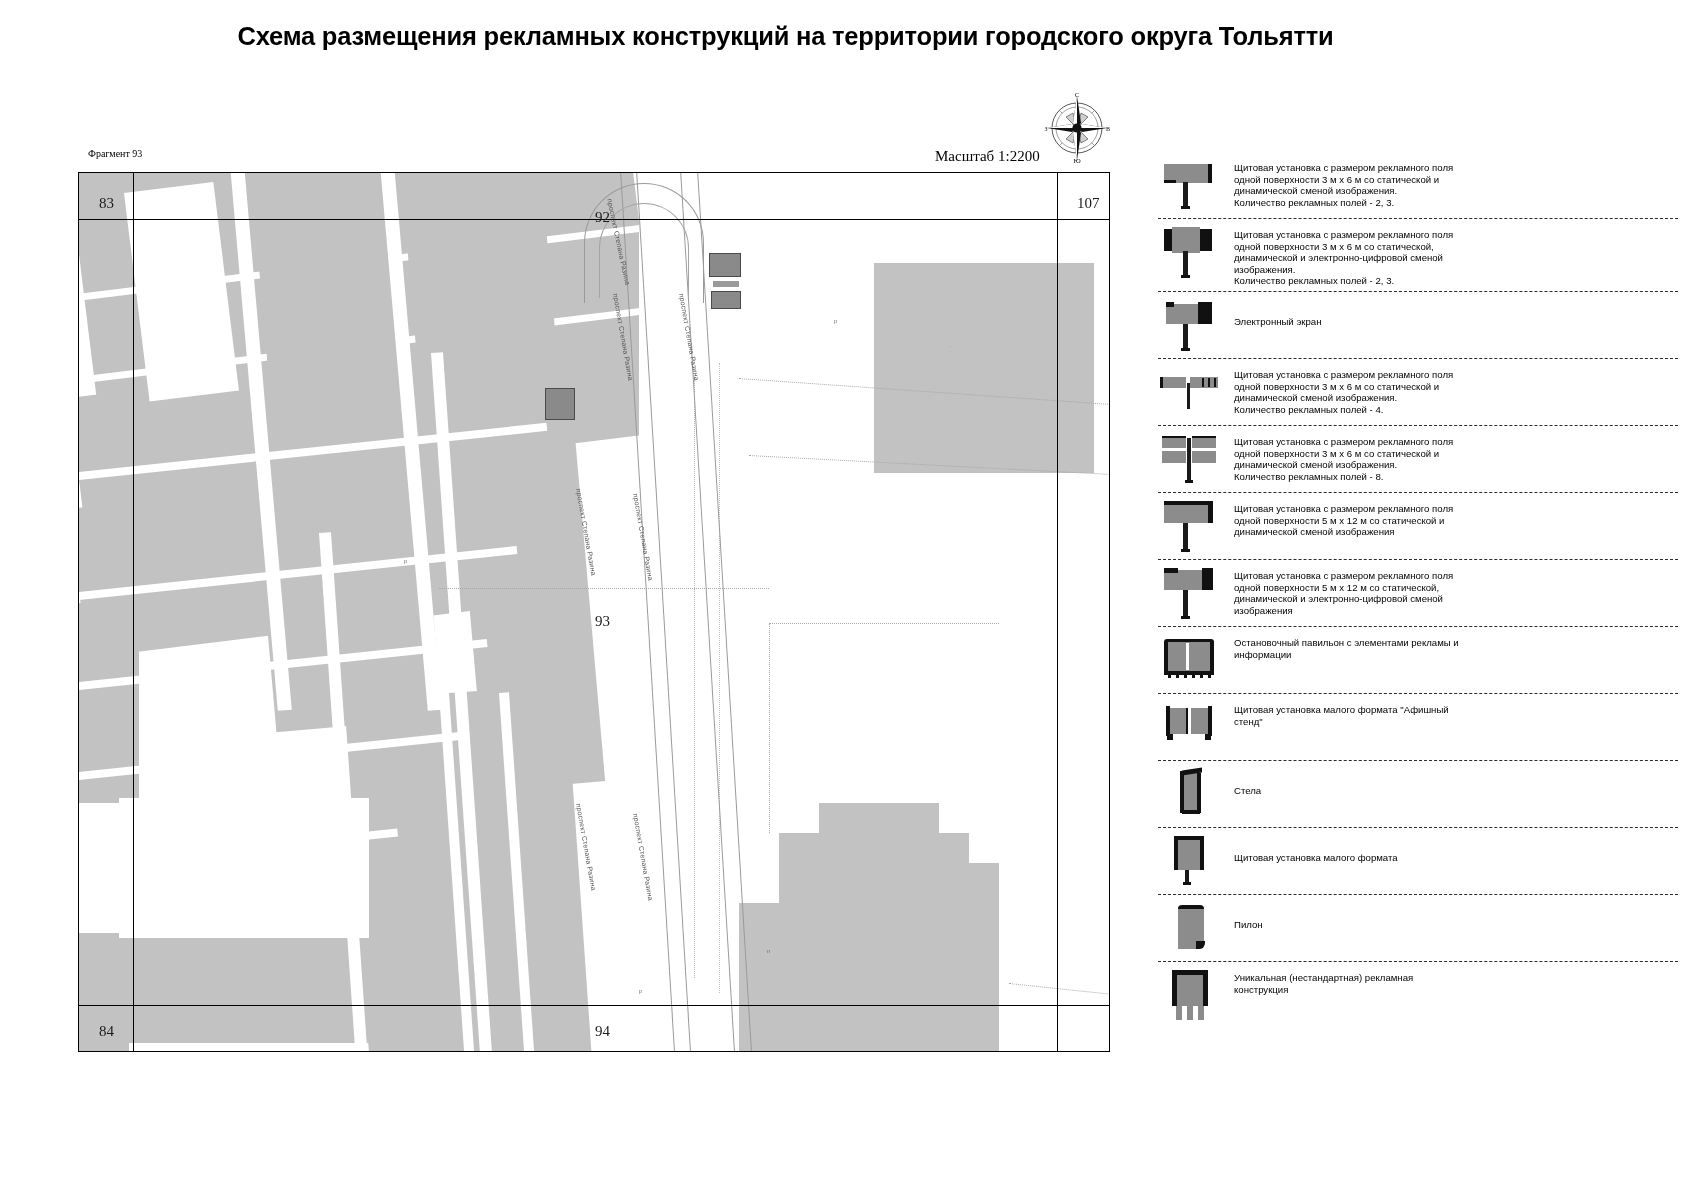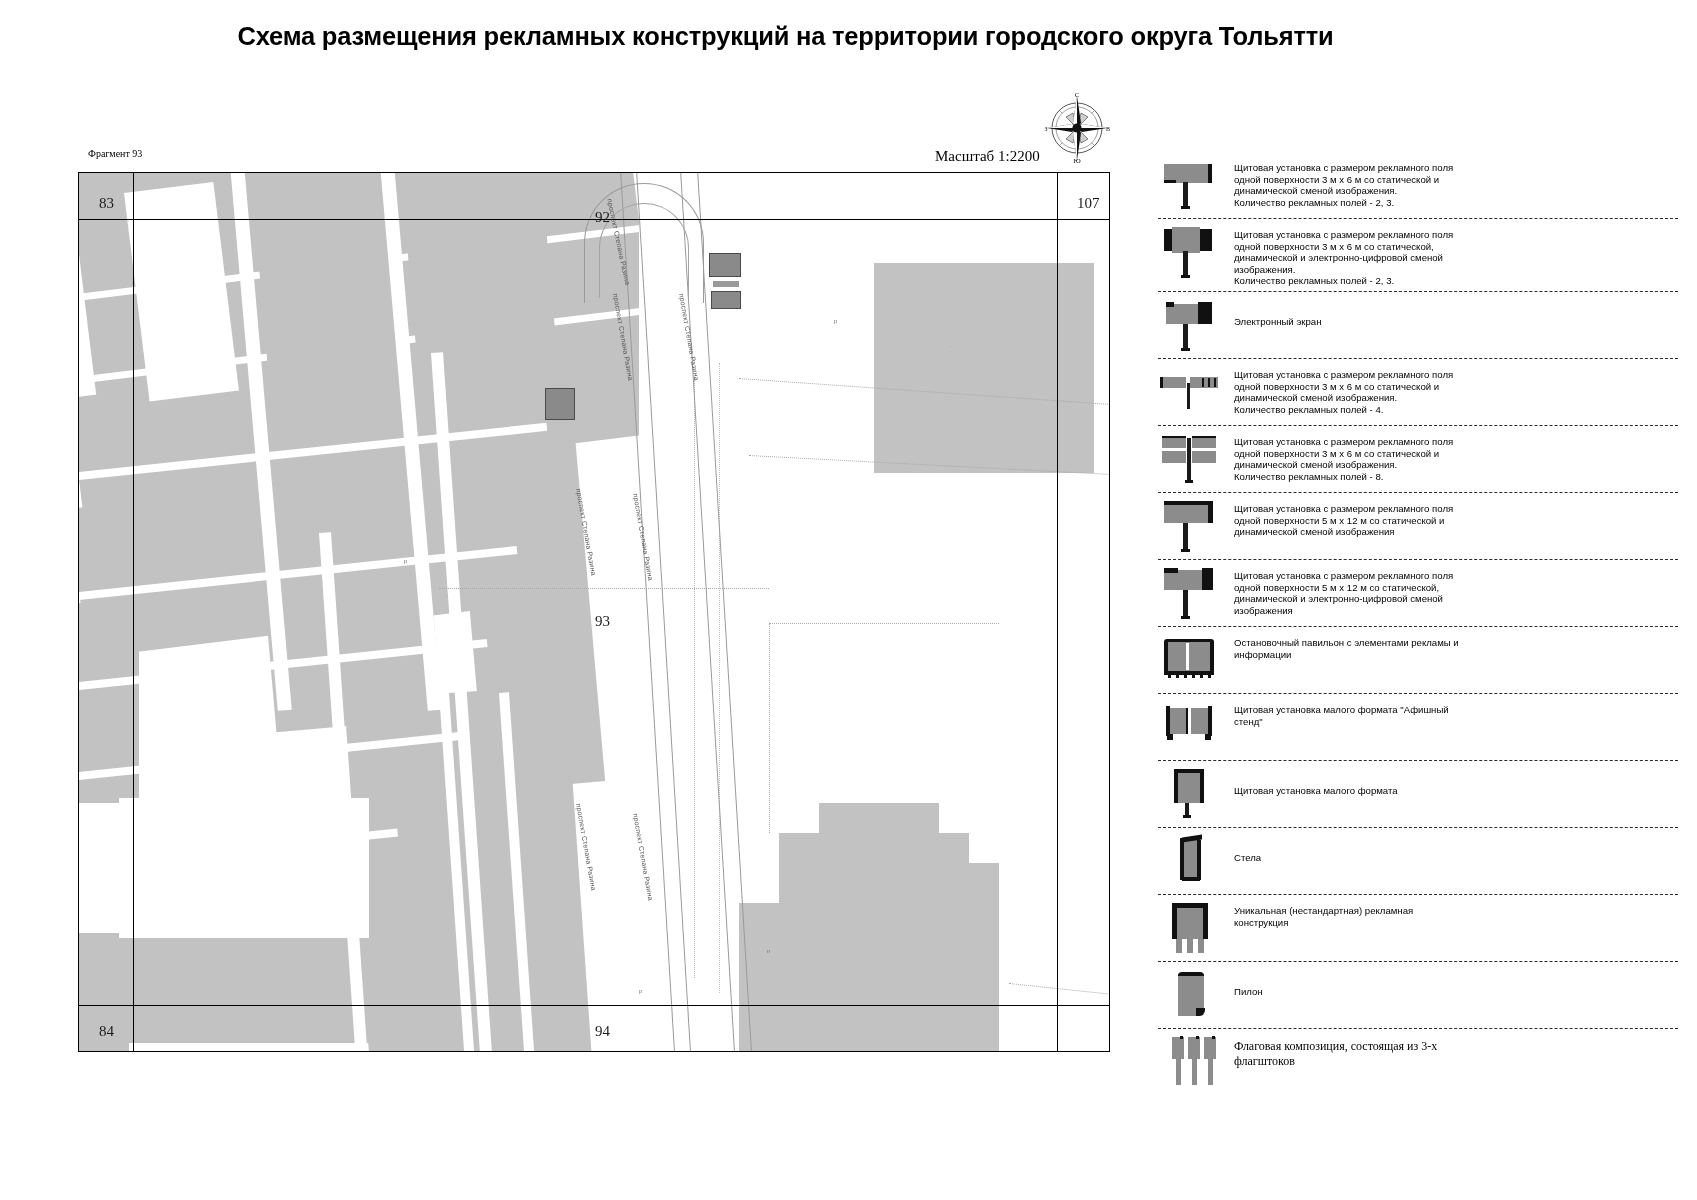--- a/index.html
+++ b/index.html
@@ -460,75 +460,60 @@
         <div class="ic" style="left:30px; top:10px; width:3px; height:26px; background:#ffffff;"></div>
         <div class="ic dark" style="left:9px; top:36px; width:6px; height:6px;"></div>
         <div class="ic dark" style="left:47px; top:36px; width:6px; height:6px;"></div>
       </div>
       <div class="legend-text">Щитовая установка малого формата "Афишный
 стенд"</div>
     </div>
 
     <div class="legend-row">
       <div class="legend-icon">
+        <div class="ic gray" style="left:24px; top:6px; width:18px; height:42px; border-radius:3px 0 0 3px;"></div>
+        <div class="ic dark" style="left:22px; top:6px; width:4px; height:42px;"></div>
+        <div class="ic dark" style="left:24px; top:4px; width:20px; height:5px; transform:skewY(-8deg);"></div>
+        <div class="ic dark" style="left:39px; top:8px; width:4px; height:40px;"></div>
+        <div class="ic dark" style="left:24px; top:45px; width:18px; height:4px;"></div>
+      </div>
+      <div class="legend-text mid">Стела</div>
+    </div>
+
+    <div class="legend-row">
+      <div class="legend-icon">
         <div class="ic gray" style="left:18px; top:6px; width:26px; height:32px;"></div>
         <div class="ic dark" style="left:18px; top:4px; width:26px; height:4px;"></div>
         <div class="ic dark" style="left:16px; top:4px; width:4px; height:34px;"></div>
         <div class="ic dark" style="left:42px; top:4px; width:4px; height:34px;"></div>
         <div class="ic post" style="left:27px; top:38px; width:4px; height:14px;"></div>
         <div class="ic dark" style="left:25px; top:50px; width:8px; height:3px;"></div>
       </div>
       <div class="legend-text mid">Щитовая установка малого формата</div>
     </div>
 
     <div class="legend-row">
       <div class="legend-icon">
-        <div class="ic gray" style="left:24px; top:6px; width:18px; height:42px; border-radius:3px 0 0 3px;"></div>
-        <div class="ic dark" style="left:22px; top:6px; width:4px; height:42px;"></div>
-        <div class="ic dark" style="left:24px; top:4px; width:20px; height:5px; transform:skewY(-8deg);"></div>
-        <div class="ic dark" style="left:39px; top:8px; width:4px; height:40px;"></div>
-        <div class="ic dark" style="left:24px; top:45px; width:18px; height:4px;"></div>
-      </div>
-      <div class="legend-text mid">Стела</div>
+        <div class="ic gray" style="left:20px; top:8px; width:26px; height:42px; border-radius:0 0 4px 0;"></div>
+        <div class="ic dark" style="left:20px; top:6px; width:26px; height:4px; border-radius:6px 6px 0 0;"></div>
+        <div class="ic dark" style="left:38px; top:42px; width:9px; height:8px; border-radius:0 0 6px 0;"></div>
+      </div>
+      <div class="legend-text mid">Пилон</div>
     </div>
 
     <div class="legend-row">
       <div class="legend-icon">
         <div class="ic gray" style="left:16px; top:6px; width:32px; height:34px;"></div>
         <div class="ic dark" style="left:14px; top:4px; width:36px; height:5px;"></div>
         <div class="ic dark" style="left:14px; top:6px; width:5px; height:34px;"></div>
         <div class="ic dark" style="left:45px; top:6px; width:5px; height:34px;"></div>
         <div class="ic gray" style="left:18px; top:40px; width:6px; height:14px;"></div>
         <div class="ic gray" style="left:29px; top:40px; width:6px; height:14px;"></div>
         <div class="ic gray" style="left:40px; top:40px; width:6px; height:14px;"></div>
       </div>
       <div class="legend-text">Уникальная (нестандартная) рекламная
 конструкция</div>
     </div>
 
-    <div class="legend-row">
-      <div class="legend-icon">
-        <div class="ic gray" style="left:20px; top:8px; width:26px; height:42px; border-radius:0 0 4px 0;"></div>
-        <div class="ic dark" style="left:20px; top:6px; width:26px; height:4px; border-radius:6px 6px 0 0;"></div>
-        <div class="ic dark" style="left:38px; top:42px; width:9px; height:8px; border-radius:0 0 6px 0;"></div>
-      </div>
-      <div class="legend-text mid">Пилон</div>
-    </div>
-
-    <div class="legend-row">
-      <div class="legend-icon">
-        <div class="ic gray" style="left:14px; top:4px; width:12px; height:22px;"></div>
-        <div class="ic gray" style="left:30px; top:4px; width:12px; height:22px;"></div>
-        <div class="ic gray" style="left:46px; top:4px; width:12px; height:22px;"></div>
-        <div class="ic gray" style="left:18px; top:26px; width:5px; height:26px;"></div>
-        <div class="ic gray" style="left:34px; top:26px; width:5px; height:26px;"></div>
-        <div class="ic gray" style="left:50px; top:26px; width:5px; height:26px;"></div>
-        <div class="ic dark" style="left:22px; top:3px; width:3px; height:3px;"></div>
-        <div class="ic dark" style="left:38px; top:3px; width:3px; height:3px;"></div>
-        <div class="ic dark" style="left:54px; top:3px; width:3px; height:3px;"></div>
-      </div>
-      <div class="legend-text serif">Флаговая композиция, состоящая из 3-х
-флагштоков</div>
-    </div>
 
   </div>
 
 </div>
 
 </body></html>

